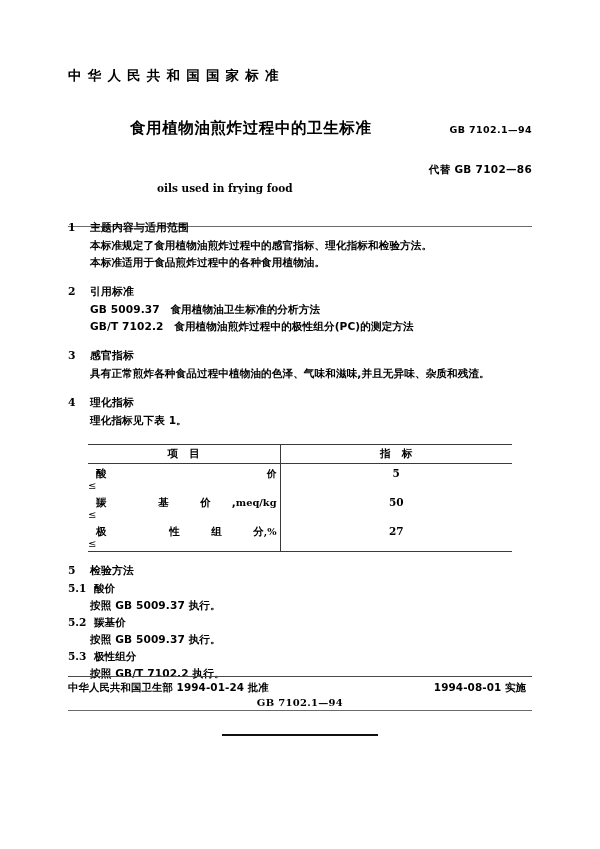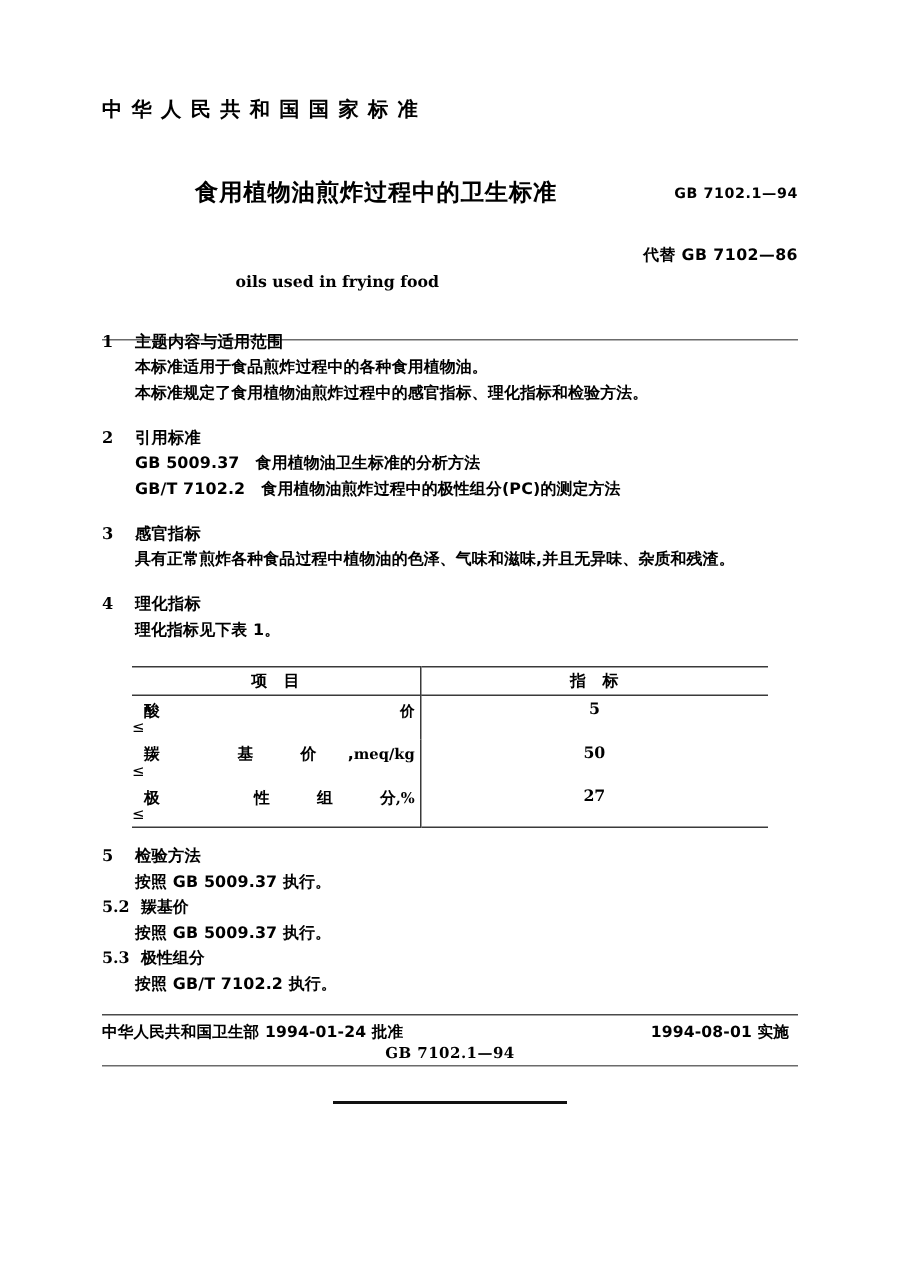--- a/index.html
+++ b/index.html
@@ -29,21 +29,20 @@
   
   .masthead {
     position: absolute;
     left: 68px;
     top: 68px;
     font-size: 13.5px;
     font-weight: bold;
     letter-spacing: 6.2px;
     line-height: 1.1;
     white-space: nowrap;
-    font-family: Liberation Mono, monospace;
   }
 
   
   .title-row {
     position: absolute;
     left: 68px;
     top: 118px;
     width: 464px;
     height: 26px;
   }
@@ -295,22 +294,22 @@
   <div class="en-title">
     <span class="en-line-2">oils used in frying food</span>
   </div>
 
   <div class="rule-top"></div>
 
   <div class="body">
 
     <div class="sec">
       <div class="sec-head"><span class="num">1</span><span>主题内容与适用范围</span></div>
+      <div class="para">本标准规定了食用植物油煎炸过程中的感官指标、理化指标和检验方法。</div>
       <div class="para">本标准适用于食品煎炸过程中的各种食用植物油。</div>
-      <div class="para">本标准规定了食用植物油煎炸过程中的感官指标、理化指标和检验方法。</div>
     </div>
 
     <div class="gap-md"></div>
 
     <div class="sec">
       <div class="sec-head"><span class="num">2</span><span>引用标准</span></div>
       <div class="para ref">GB 5009.37　食用植物油卫生标准的分析方法</div>
       <div class="para ref">GB/T 7102.2　食用植物油煎炸过程中的极性组分(PC)的测定方法</div>
     </div>
 
@@ -388,20 +387,21 @@
       </tbody>
     </table>
   </div>
 
   <div class="body" style="top:563px;">
     <div class="sec">
       <div class="sec-head"><span class="num">5</span><span>检验方法</span></div>
     </div>
 
     <div class="sec">
+      <div class="subsec-head"><span class="snum">5.1</span><span>酸价</span></div>
       <div class="para ref">按照 GB 5009.37 执行。</div>
     </div>
 
     <div class="sec">
       <div class="subsec-head"><span class="snum">5.2</span><span>羰基价</span></div>
       <div class="para ref">按照 GB 5009.37 执行。</div>
     </div>
 
     <div class="sec">
       <div class="subsec-head"><span class="snum">5.3</span><span>极性组分</span></div>

